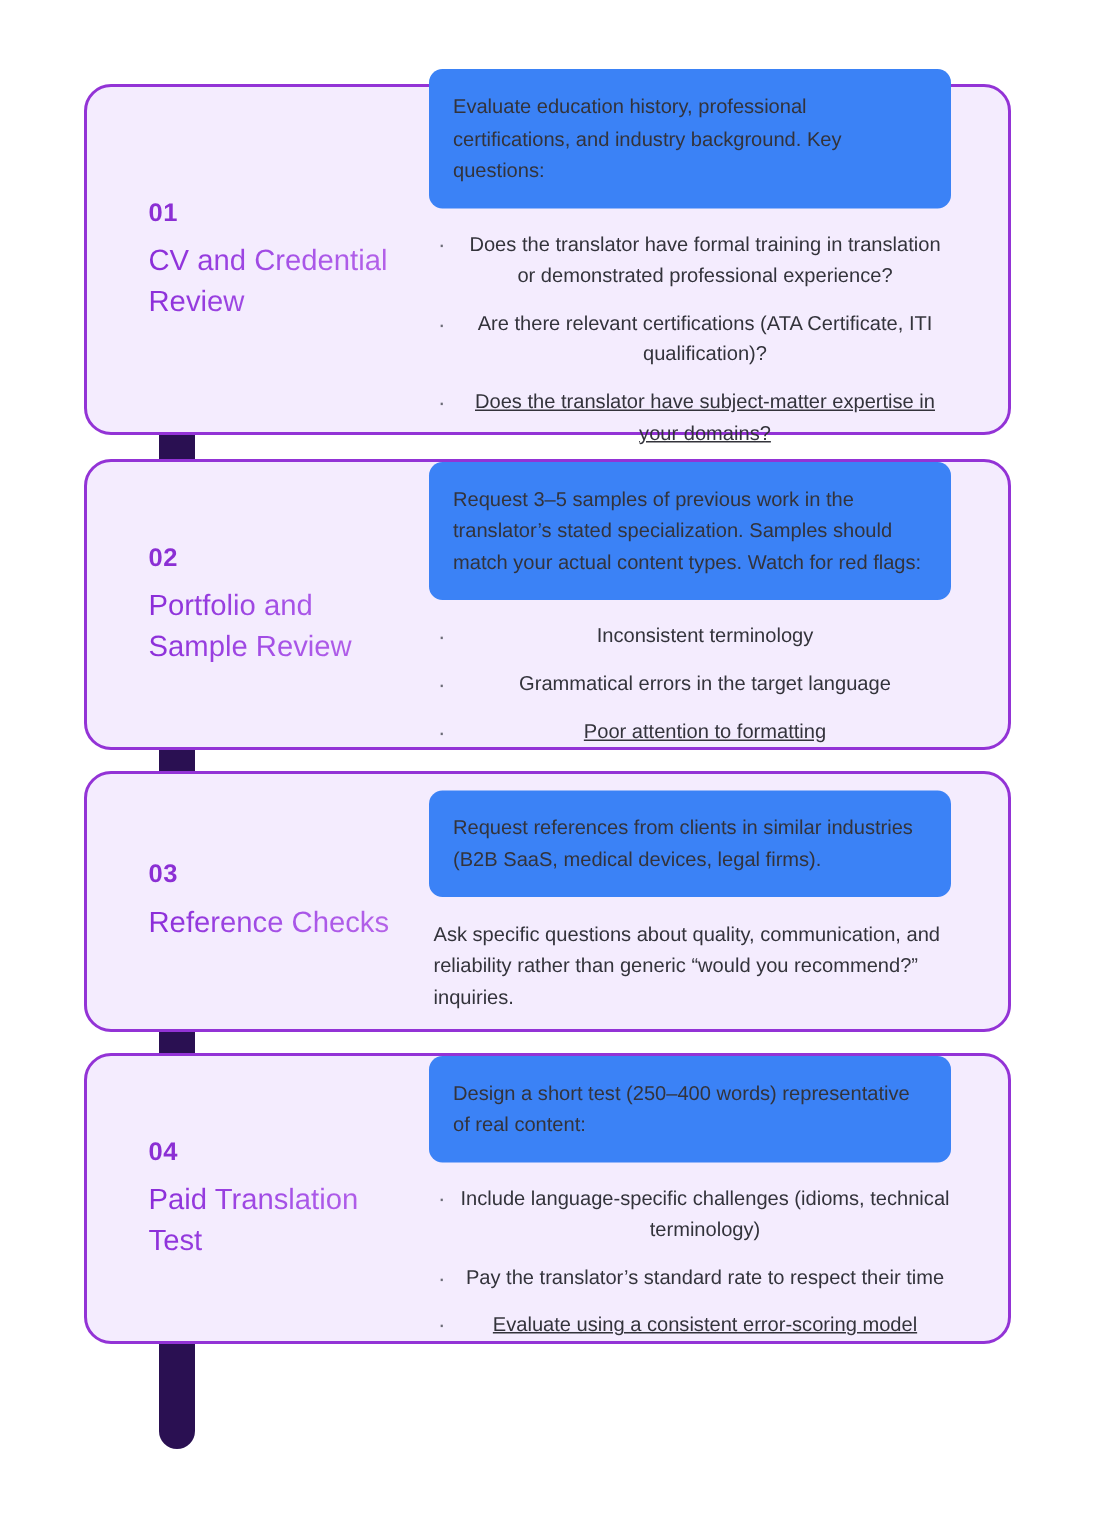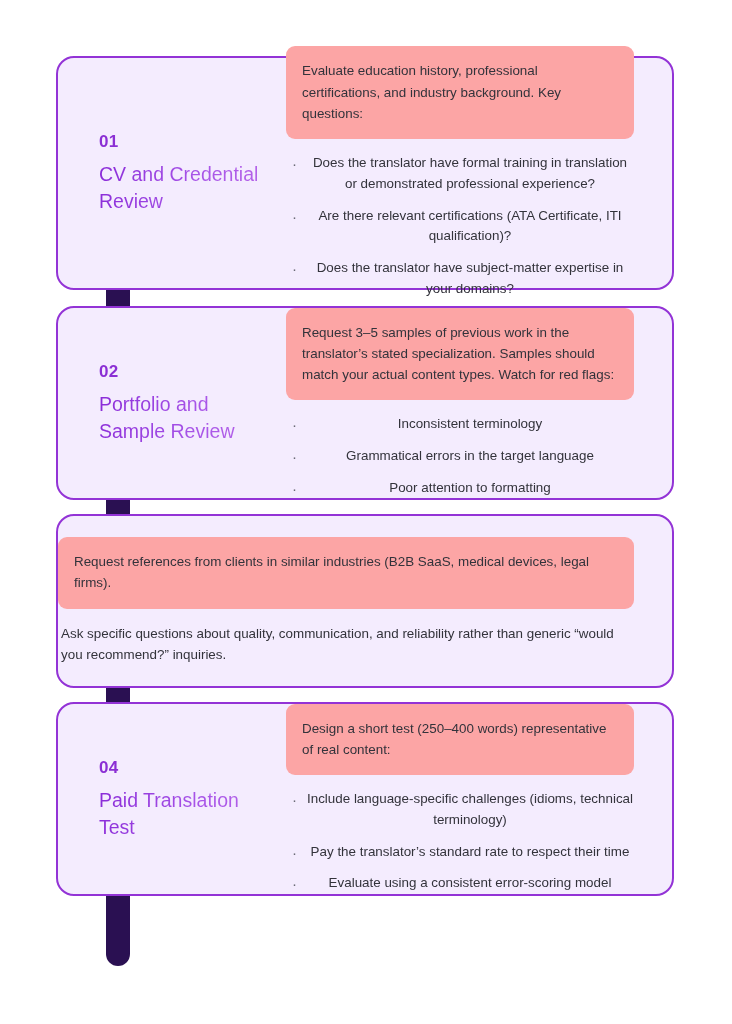--- a/index.html
+++ b/index.html
@@ -77,21 +77,21 @@
   }
 
   .card-right {
     flex: 1 1 auto;
     padding-right: 38px;
     padding-top: 4px;
     padding-bottom: 4px;
   }
 
   .lead-box {
-    background: #fca5a5;
+    background: #3b82f6;
     border-radius: 9px;
     padding: 14px 16px 15px 16px;
     font-size: 13.4px;
     line-height: 1.58;
     color: #33333B;
   }
 
   .bullet-list {
     list-style: none;
     margin-top: 14px;
@@ -99,21 +99,21 @@
   }
   .bullet-list li {
     position: relative;
     padding-left: 17px;
     font-size: 13.4px;
     line-height: 1.55;
     color: #33333B;
     margin-bottom: 11px;
     text-align: center;
   }
-  .bullet-list li:last-child { margin-bottom: 0; }
+  .bullet-list li:last-child { margin-bottom: 0; text-decoration: underline; }
   .bullet-list li::before {
     content: "\00B7";
     position: absolute;
     left: 3px;
     top: -1px;
     color: #6b6b76;
     font-size: 15px;
     line-height: 1.55;
   }
 
@@ -159,20 +159,24 @@
       <div class="lead-box">Request 3–5 samples of previous work in the translator’s stated specialization. Samples should match your actual content types. Watch for red flags:</div>
       <ul class="bullet-list">
         <li>Inconsistent terminology</li>
         <li>Grammatical errors in the target language</li>
         <li>Poor attention to formatting</li>
       </ul>
     </div>
   </div>
 
   <div class="step-card" style="top:514px;height:174px;">
+    <div class="card-left">
+      <div class="step-number">03</div>
+      <div class="step-title">Reference Checks</div>
+    </div>
     <div class="card-right">
       <div class="lead-box">Request references from clients in similar industries (B2B SaaS, medical devices, legal firms).</div>
       <div class="body-para">Ask specific questions about quality, communication, and reliability rather than generic “would you recommend?” inquiries.</div>
     </div>
   </div>
 
   <div class="step-card" style="top:702px;height:194px;">
     <div class="card-left">
       <div class="step-number">04</div>
       <div class="step-title">Paid Translation Test</div>

